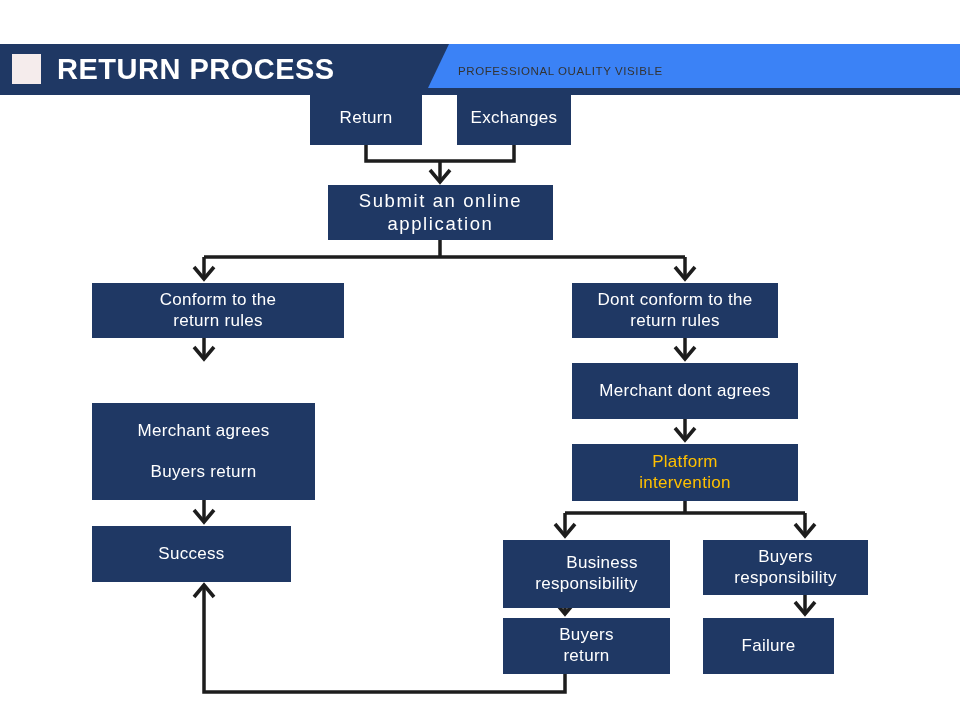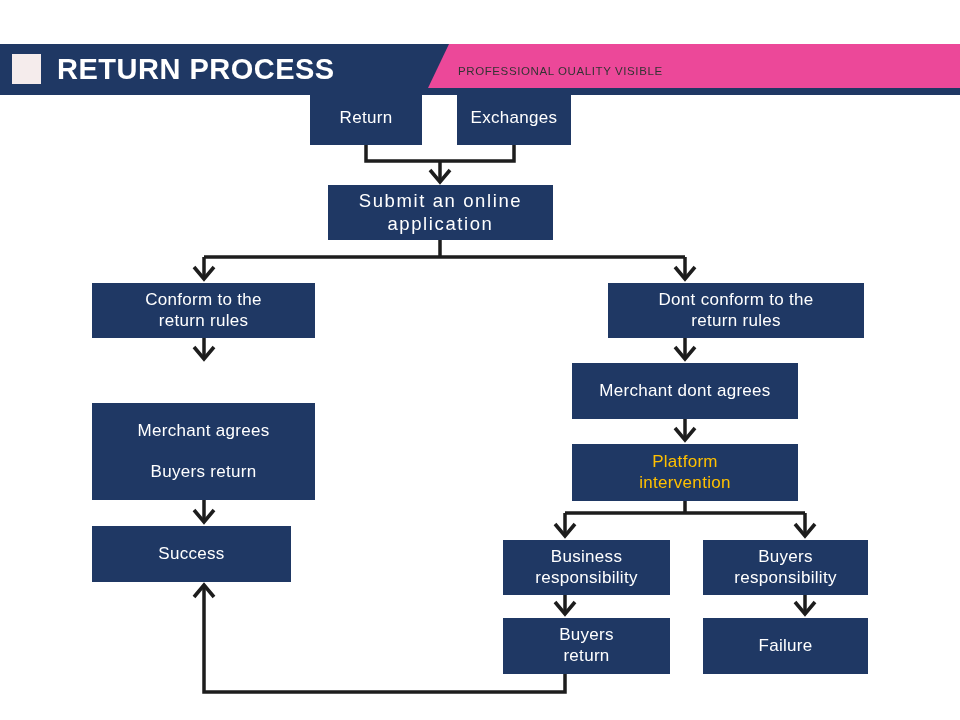--- a/index.html
+++ b/index.html
@@ -17,21 +17,21 @@
     position:absolute;left:12px;top:10px;width:29px;height:30px;
     background:#f5ecec;
   }
   .header-title{
     position:absolute;left:57px;top:9px;
     color:#ffffff;font-size:29px;font-weight:bold;letter-spacing:0.5px;
     white-space:nowrap;
   }
   .header-tagline-band{
     position:absolute;left:428px;top:0;width:532px;height:44px;
-    background:#ec4899;
+    background:#3b82f6;
     clip-path:polygon(21px 0, 100% 0, 100% 100%, 0 100%);
   }
   .header-tagline{
     position:absolute;left:30px;top:21px;
     color:#333333;font-size:11.5px;letter-spacing:0.6px;
     white-space:nowrap;
   }
   
   .canvas{position:absolute;left:0;top:51px;width:960px;height:669px;}
   .connectors{position:absolute;left:0;top:0;width:960px;height:720px;pointer-events:none;}
@@ -84,41 +84,41 @@
     </g>
   </svg>
 
   <div class="node" style="left:310px;top:92px;width:112px;height:53px;">Return</div>
 
   <div class="node spaced" style="left:328px;top:185px;width:225px;height:55px;">Submit an online
 application</div>
 
   <div class="node" style="left:457px;top:92px;width:114px;height:53px;">Exchanges</div>
 
-  <div class="node" style="left:92px;top:283px;width:223px;height:55px;">Conform to the
+  <div class="node" style="left:92px;top:283px;width:252px;height:55px;">Conform to the
 return rules</div>
 
   <div class="node" style="left:92px;top:363px;width:223px;height:56px;margin-top:40px;">Merchant agrees</div>
 
   <div class="node" style="left:92px;top:444px;width:223px;height:56px;">Buyers return</div>
 
   <div class="node" style="left:92px;top:526px;width:199px;height:56px;">Success</div>
 
-  <div class="node" style="left:572px;top:283px;width:256px;height:55px;margin-left:36px;">Dont conform to the
+  <div class="node" style="left:572px;top:283px;width:206px;height:55px;">Dont conform to the
 return rules</div>
 
   <div class="node highlight" style="left:572px;top:444px;width:226px;height:57px;">Platform
 intervention</div>
 
   <div class="node" style="left:572px;top:363px;width:226px;height:56px;">Merchant dont agrees</div>
 
-  <div class="node" style="left:503px;top:540px;width:167px;height:55px;">Business
+  <div class="node" style="left:503px;top:540px;width:167px;height:68px;text-align:right;">Business
 responsibility</div>
 
   <div class="node" style="left:703px;top:540px;width:165px;height:55px;">Buyers
 responsibility</div>
 
   <div class="node" style="left:503px;top:618px;width:167px;height:56px;">Buyers
 return</div>
 
-  <div class="node" style="left:703px;top:618px;width:165px;height:56px;">Failure</div>
+  <div class="node" style="left:703px;top:618px;width:131px;height:56px;">Failure</div>
 
 </div>
 
 </body></html>

